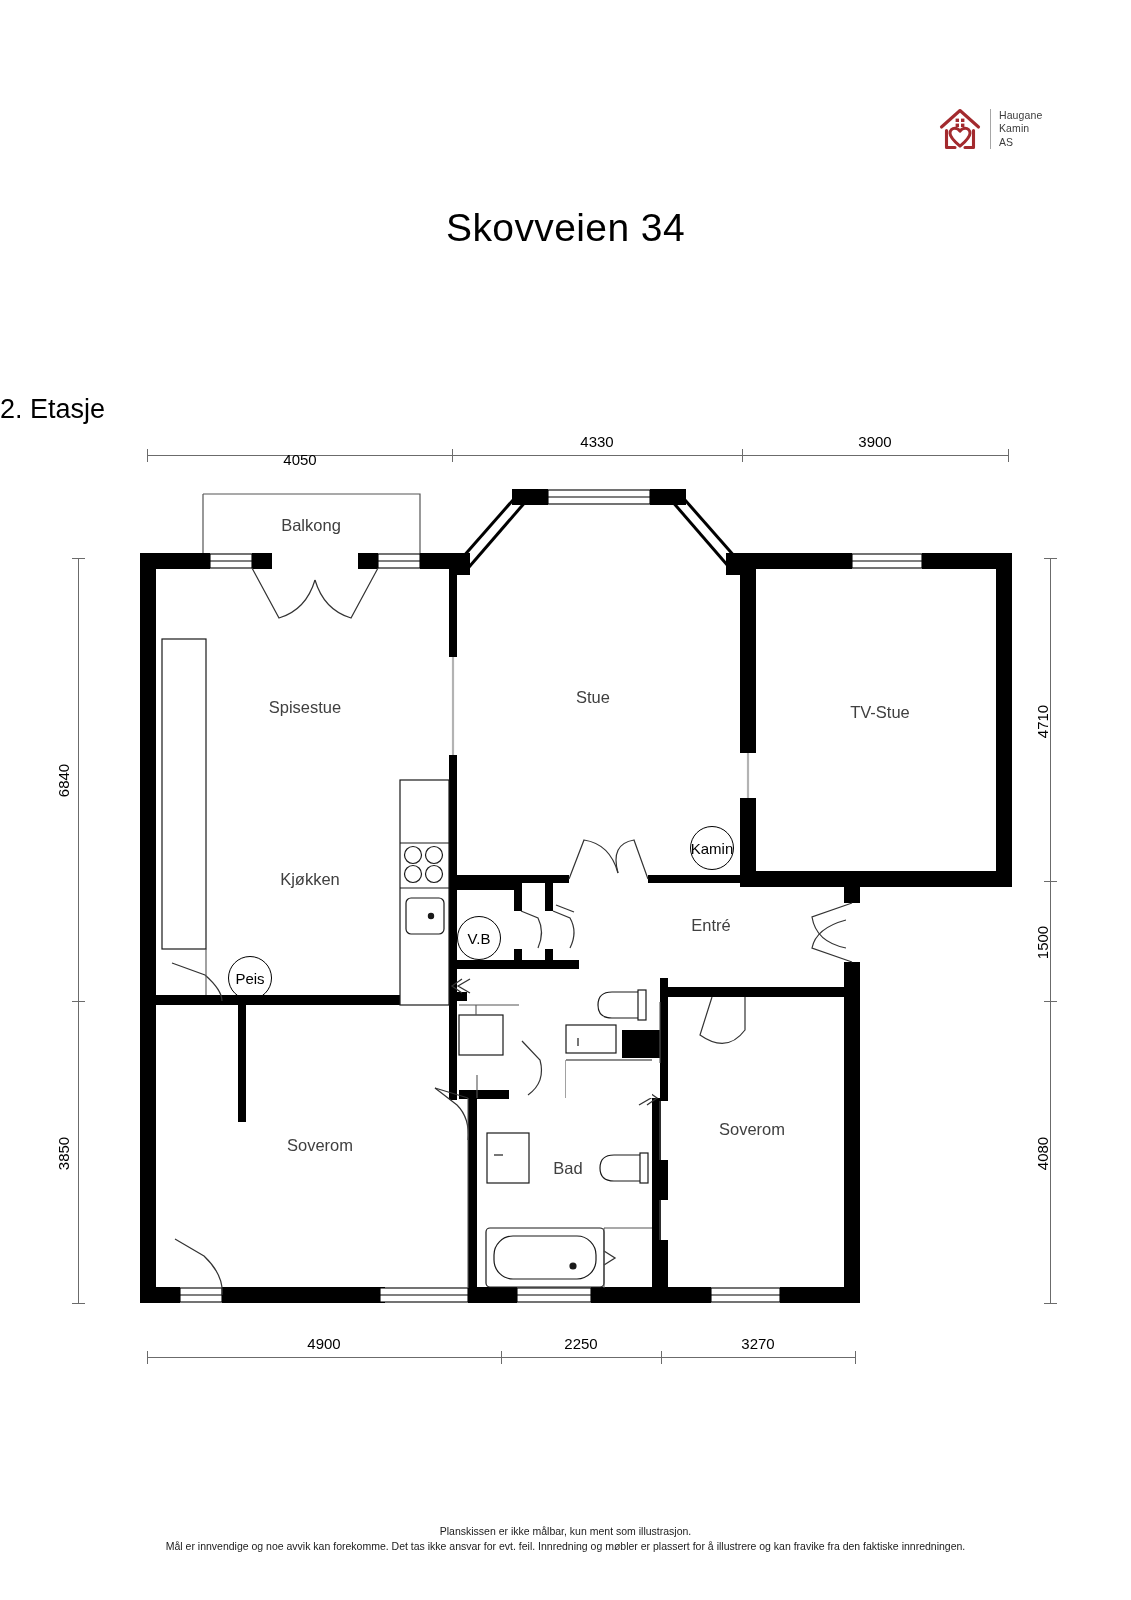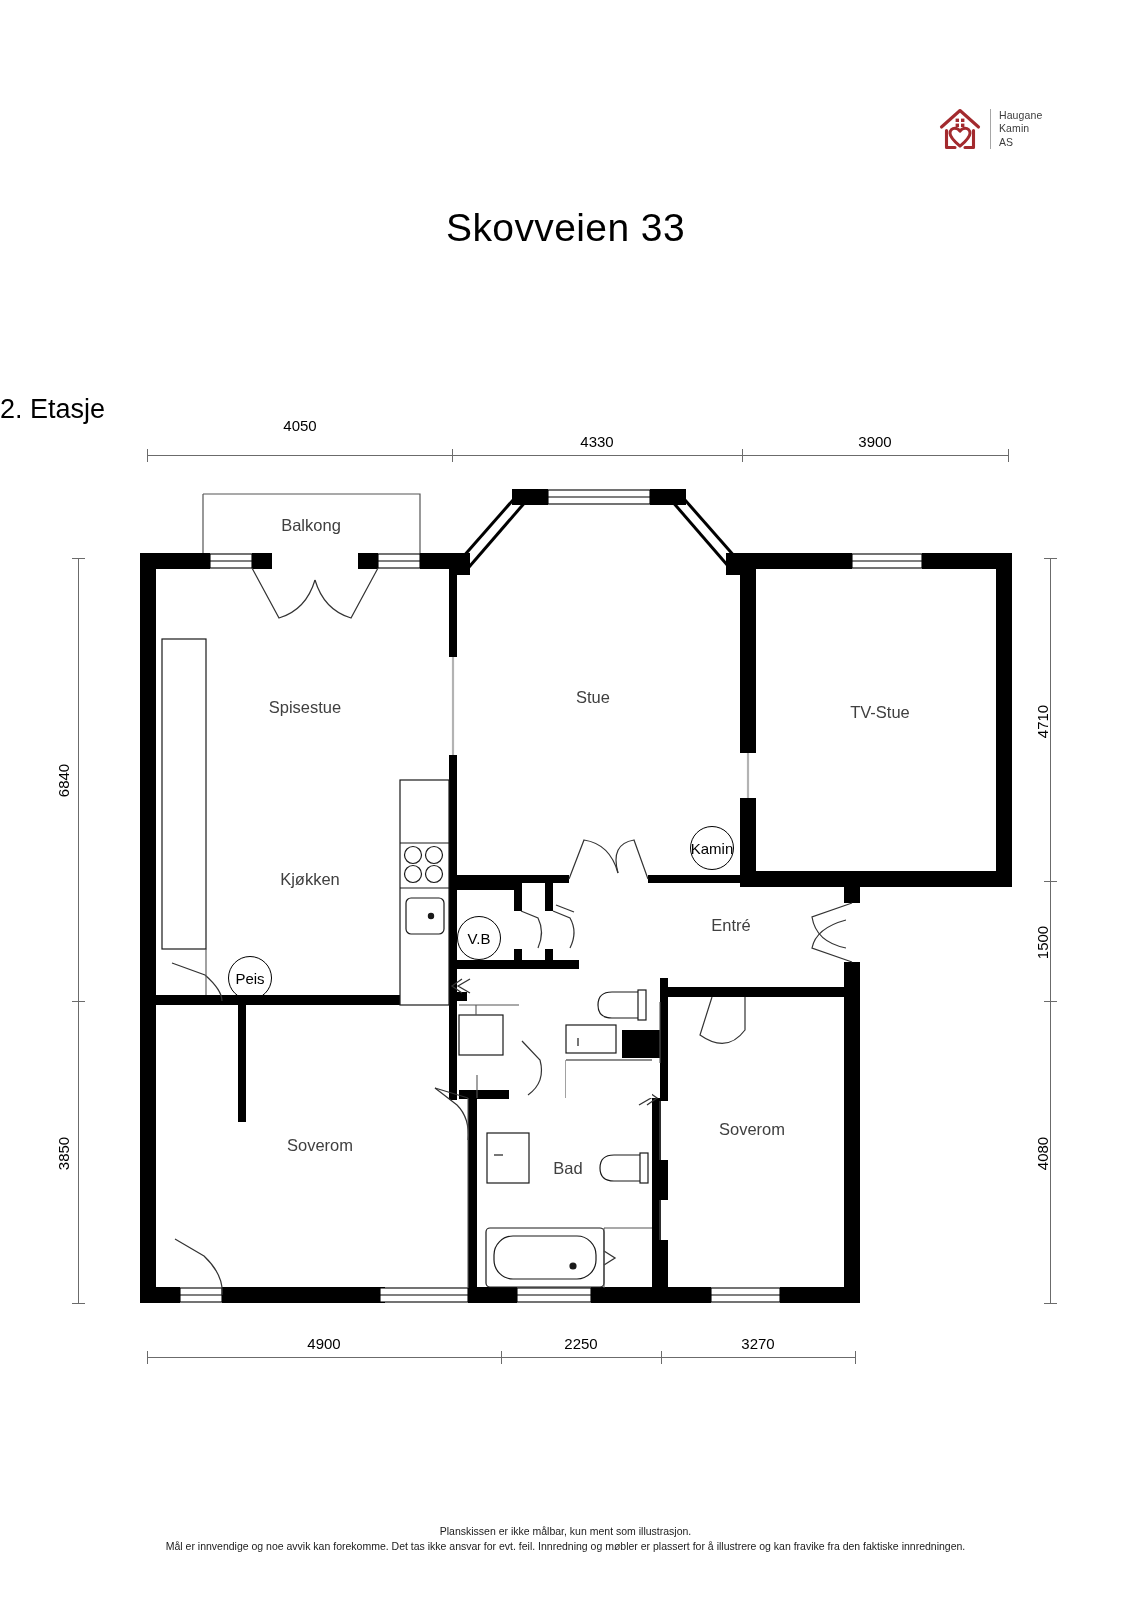--- a/index.html
+++ b/index.html
@@ -158,29 +158,29 @@
       </svg>
     </div>
     <div class="divider"></div>
     <div class="words">
       <div>Haugane</div>
       <div>Kamin</div>
       <div>AS</div>
     </div>
   </div>
 
-  <div id="title">Skovveien 33</div>
+  <div id="title">Skovveien 34</div>
   <div id="subtitle">2. Etasje</div>
 
   <div class="dimline h" style="left:147px; top:455px; width:861px;"></div>
   <div class="tick v" style="left:147px;  top:449px;"></div>
   <div class="tick v" style="left:452px;  top:449px;"></div>
   <div class="tick v" style="left:742px;  top:449px;"></div>
   <div class="tick v" style="left:1008px; top:449px;"></div>
-  <div class="dimlabel" style="left:230px; top:417px; width:140px;">4050</div>
+  <div class="dimlabel" style="left:230px; top:451px; width:140px;">4050</div>
   <div class="dimlabel" style="left:527px; top:433px; width:140px;">4330</div>
   <div class="dimlabel" style="left:805px; top:433px; width:140px;">3900</div>
 
   <div class="dimline h" style="left:147px; top:1357px; width:708px;"></div>
   <div class="tick v" style="left:147px; top:1351px;"></div>
   <div class="tick v" style="left:501px; top:1351px;"></div>
   <div class="tick v" style="left:661px; top:1351px;"></div>
   <div class="tick v" style="left:855px; top:1351px;"></div>
   <div class="dimlabel" style="left:254px; top:1335px; width:140px;">4900</div>
   <div class="dimlabel" style="left:511px; top:1335px; width:140px;">2250</div>
@@ -421,21 +421,21 @@
         <line x1="566" y1="1060" x2="652" y2="1060"></line>
       </g>
     </svg>
   </div>
 
   <div class="roomlabel" style="left:311px; top:525px;">Balkong</div>
   <div class="roomlabel" style="left:305px; top:707px;">Spisestue</div>
   <div class="roomlabel" style="left:310px; top:879px;">Kjøkken</div>
   <div class="roomlabel" style="left:593px; top:697px;">Stue</div>
   <div class="roomlabel" style="left:880px; top:712px;">TV-Stue</div>
-  <div class="roomlabel" style="left:711px; top:925px;margin-left:20px;">Entré</div>
+  <div class="roomlabel" style="left:711px; top:925px;">Entré</div>
   <div class="roomlabel" style="left:568px; top:1168px;">Bad</div>
   <div class="roomlabel" style="left:320px; top:1145px;">Soverom</div>
   <div class="roomlabel" style="left:752px; top:1129px;">Soverom</div>
 
   <div class="circlabel" style="left:250px; top:978px;">
     <span>Peis</span>
   </div>
   <div class="circlabel" style="left:712px; top:848px;">
     <span>Kamin</span>
   </div>

